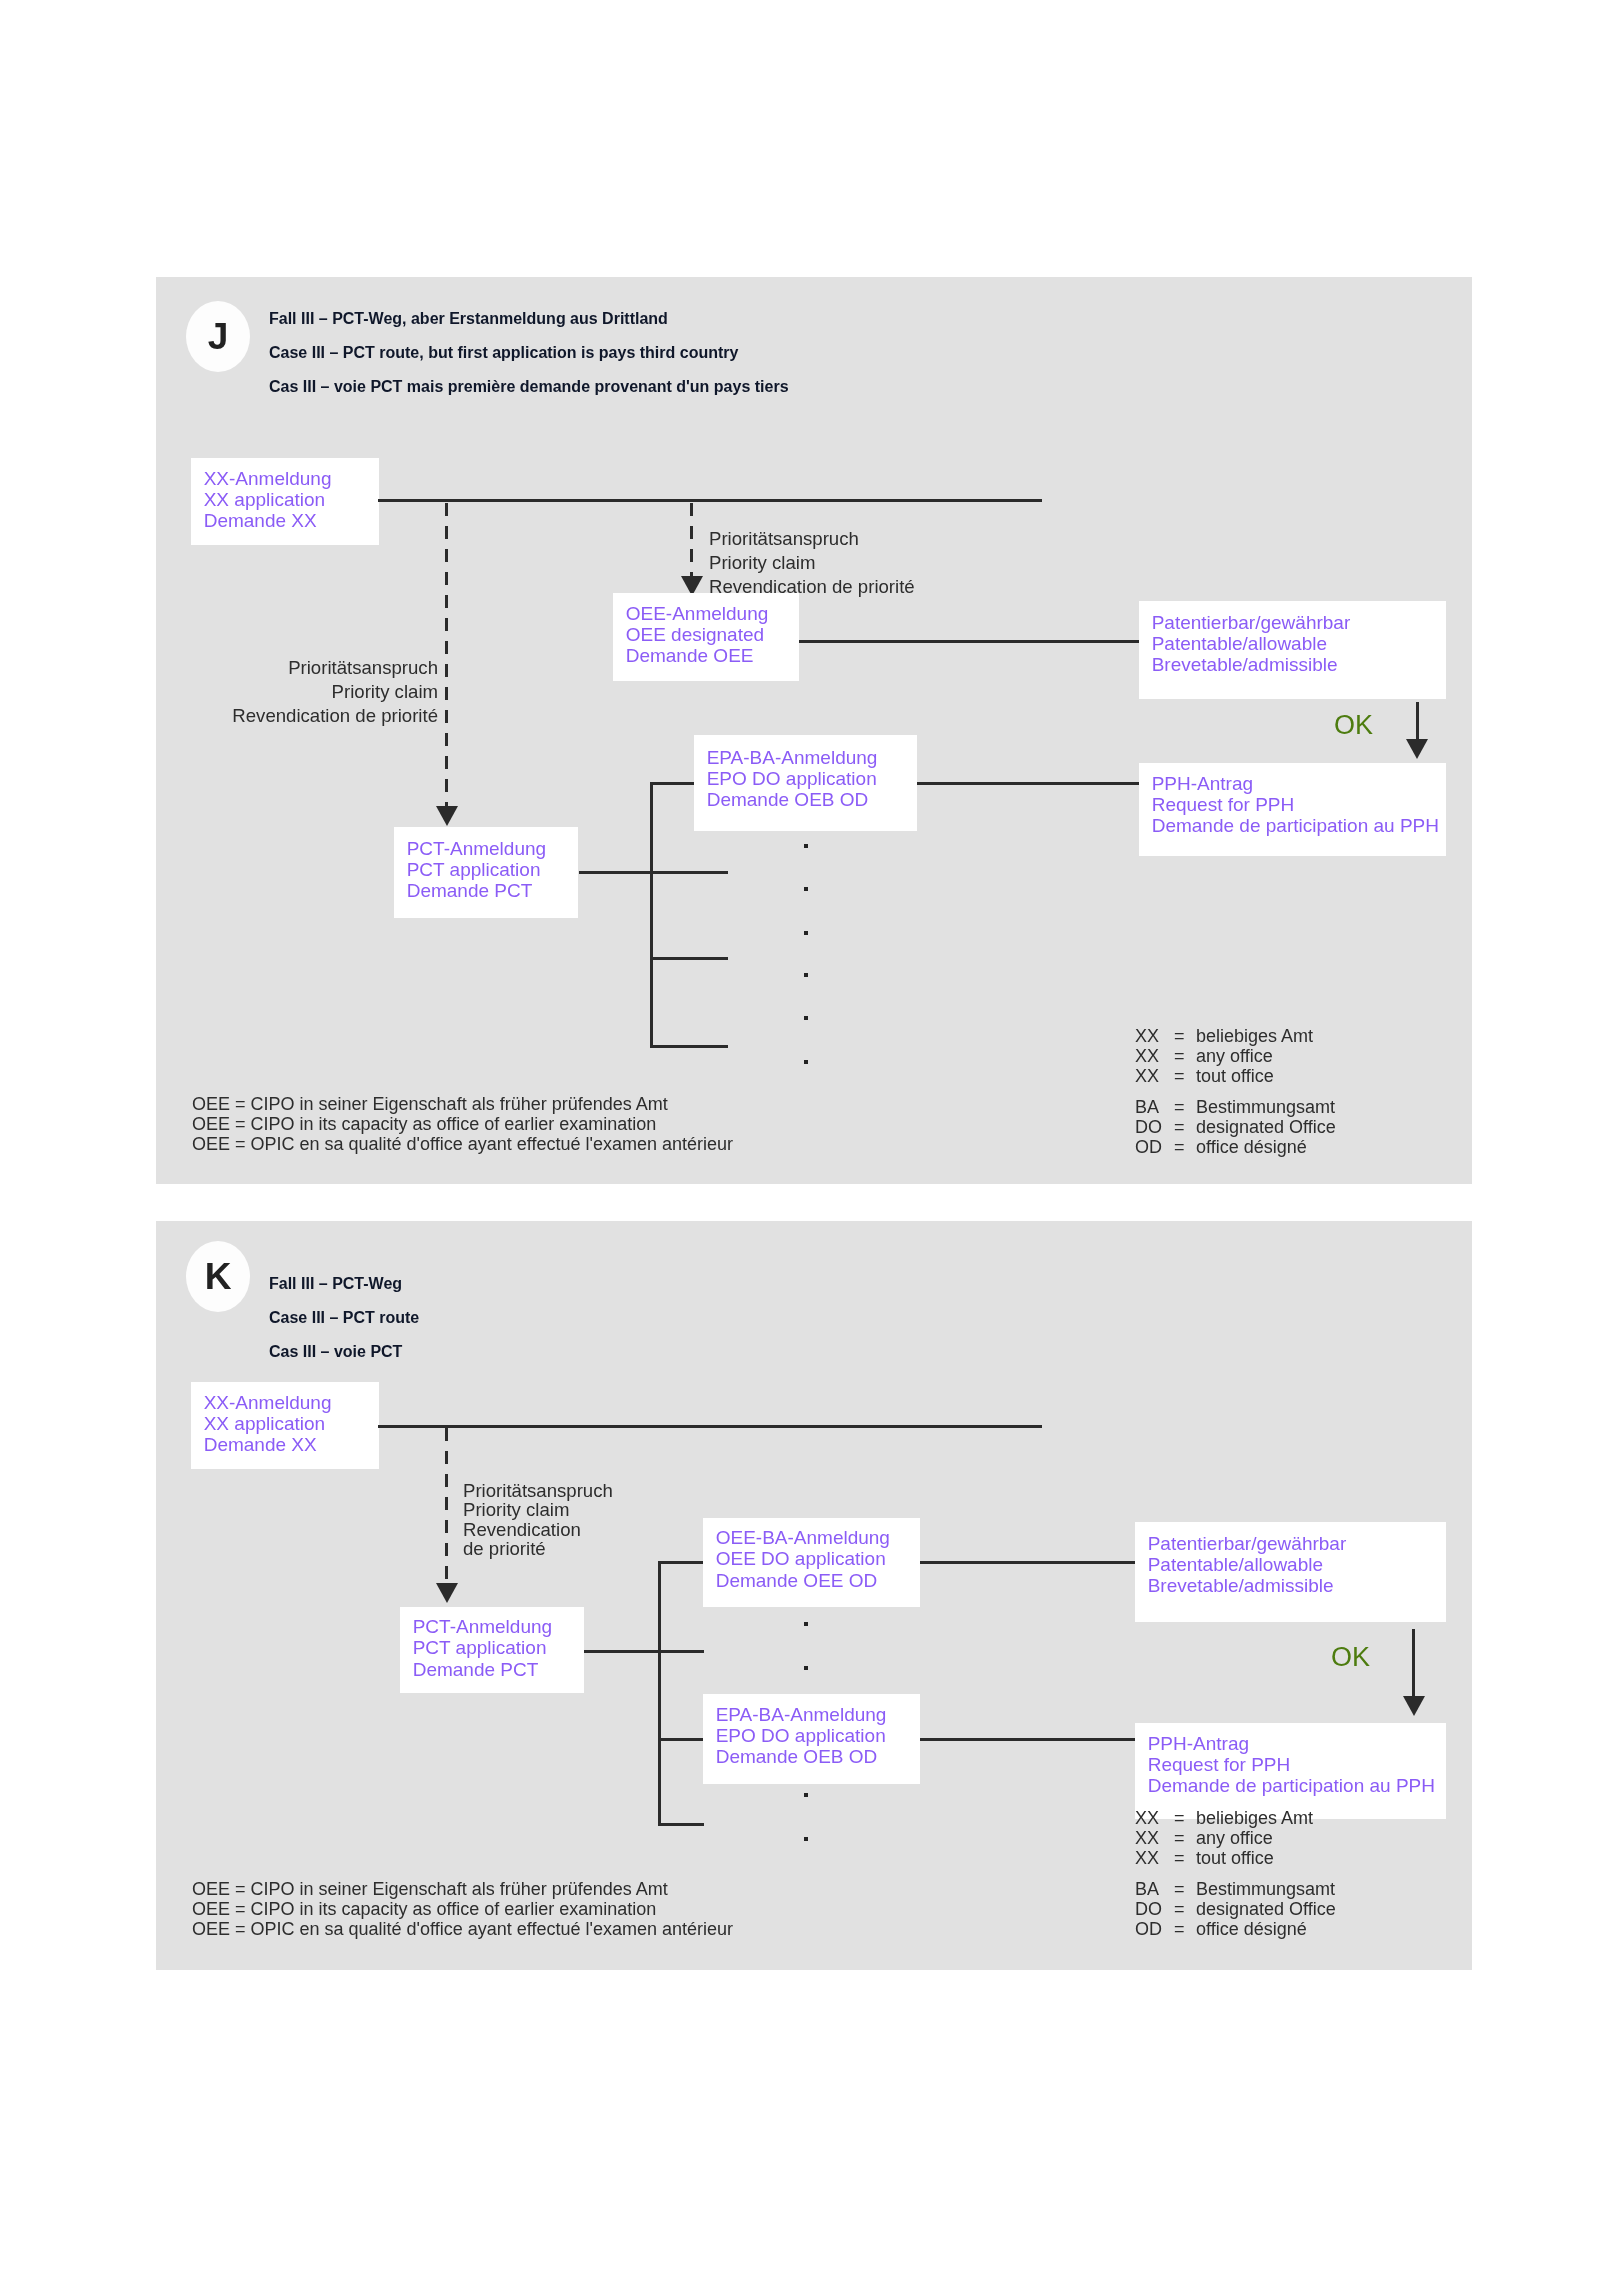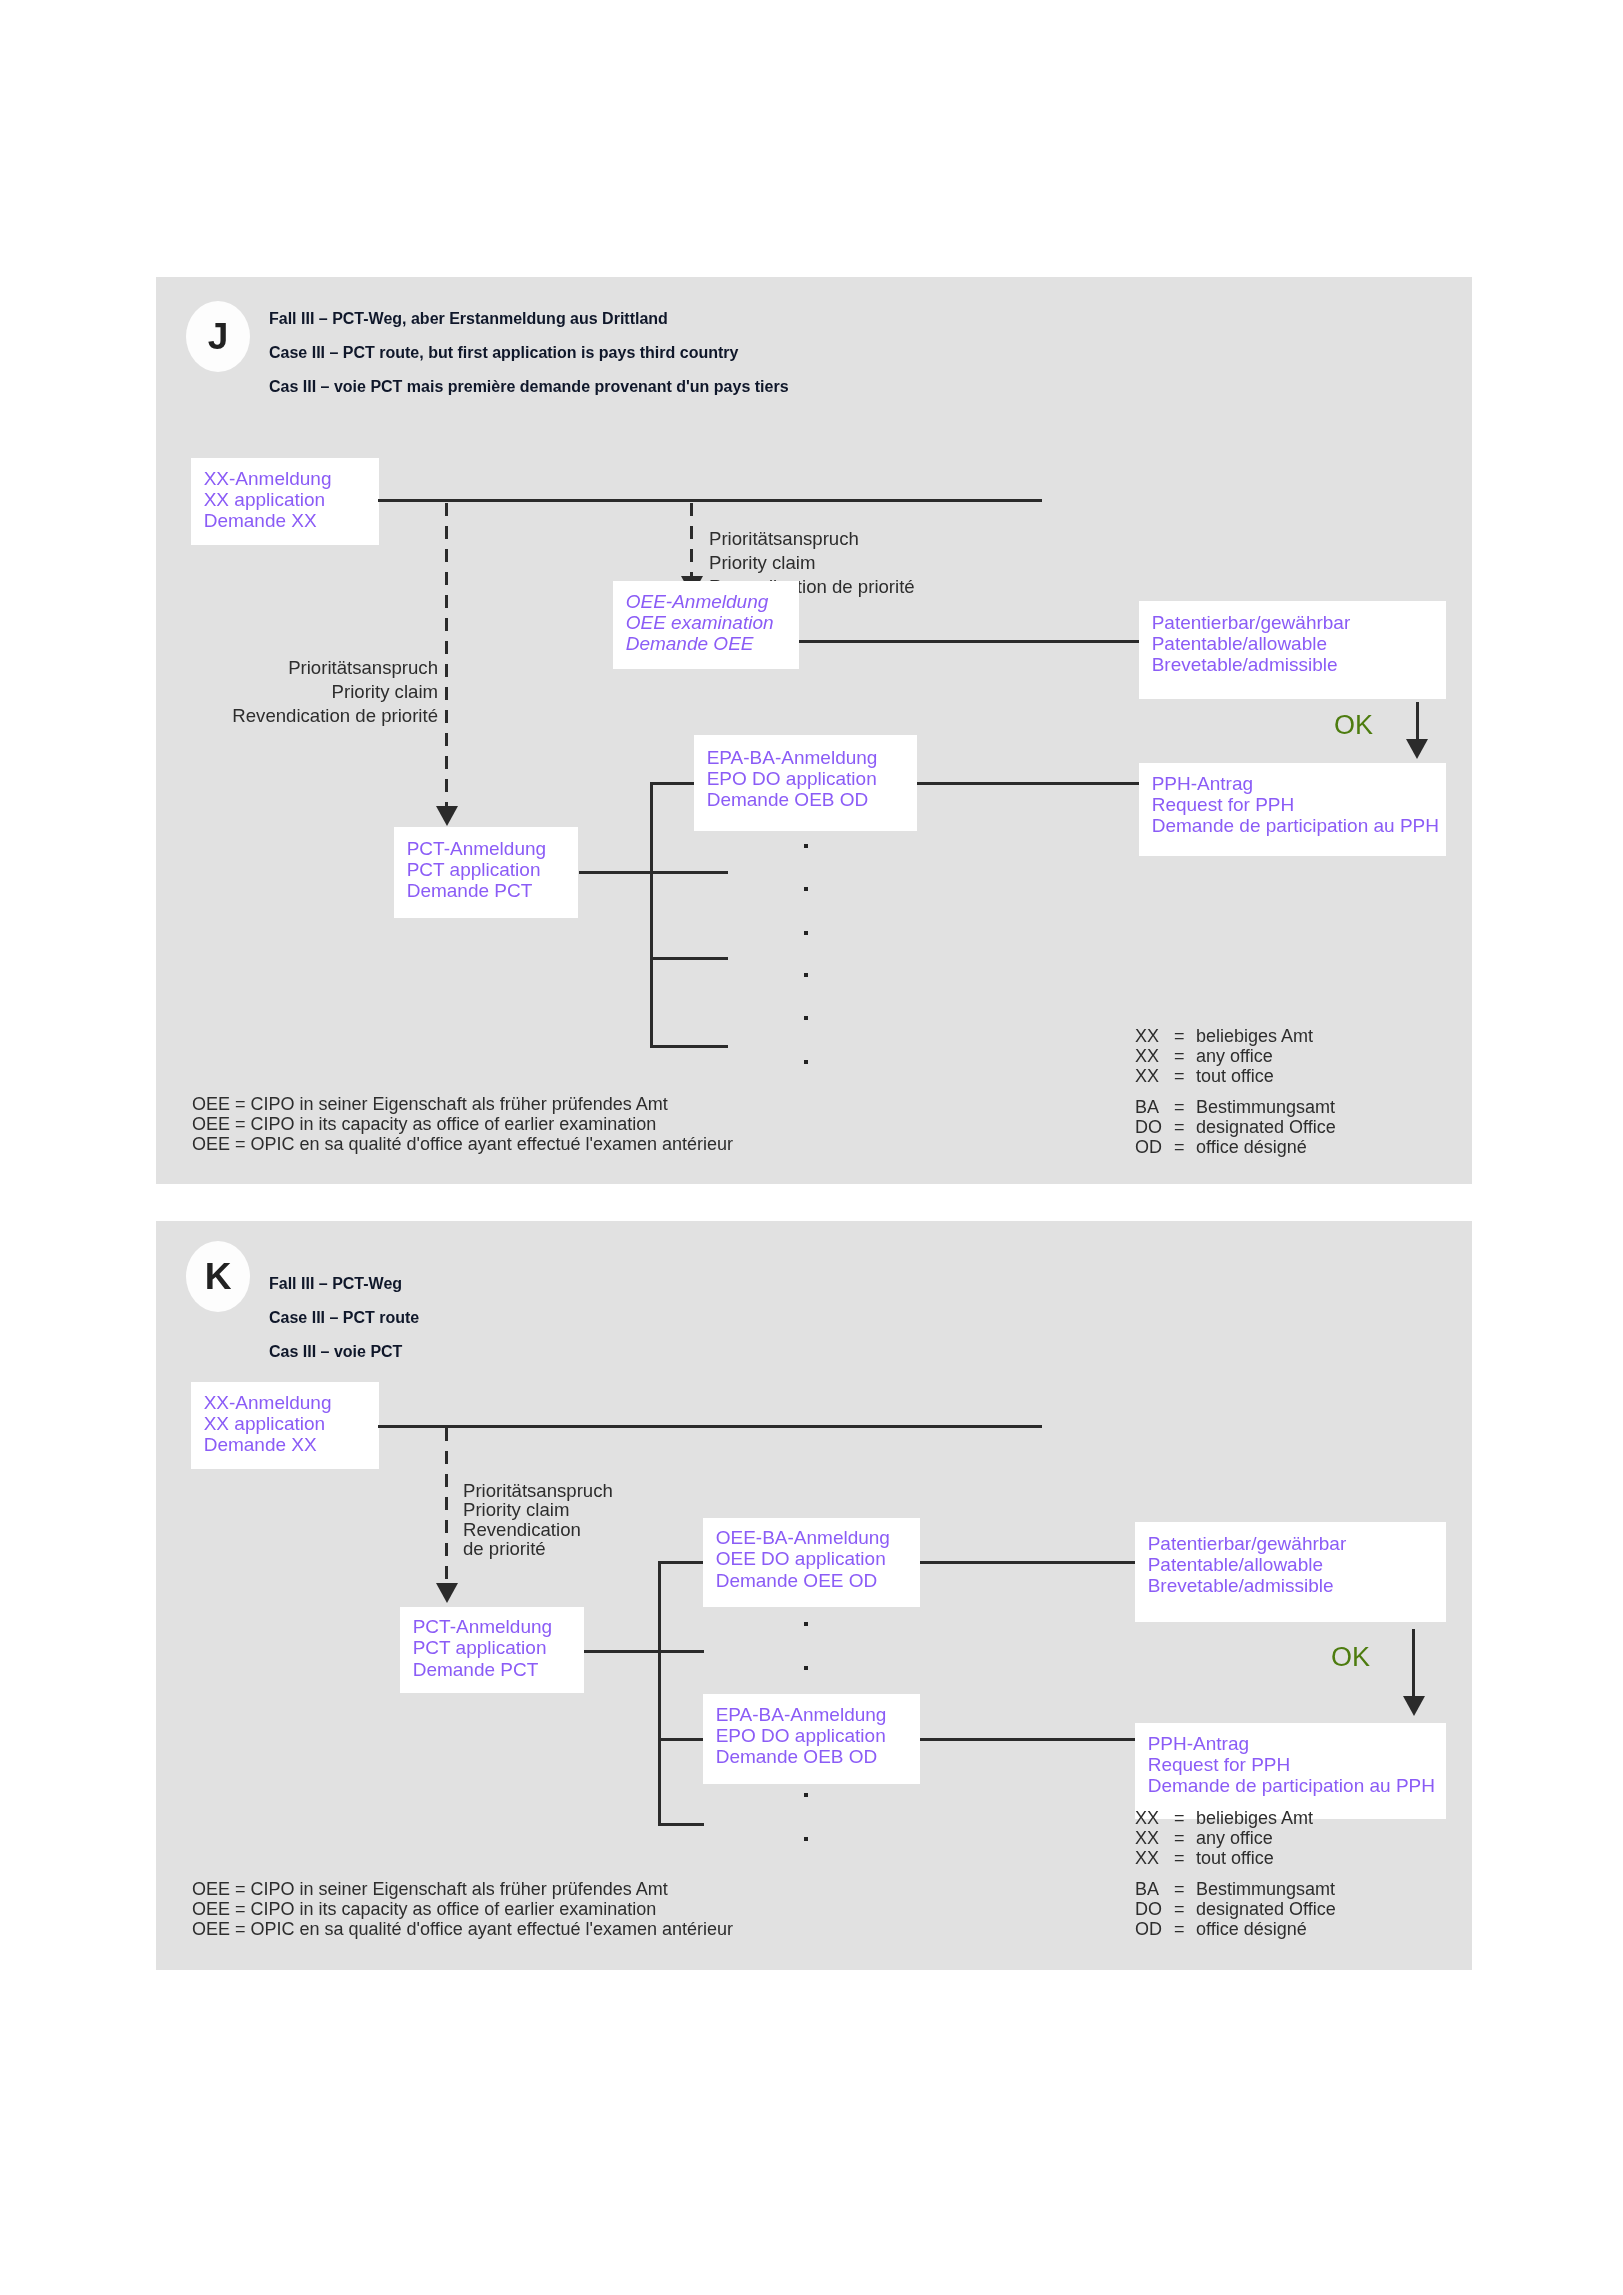--- a/index.html
+++ b/index.html
@@ -68,23 +68,23 @@
       <div>Priority claim</div>
       <div>Revendication de priorité</div>
     </div>
 
     <div class="lbl" style="left:39px; top:379px; width:243px; text-align:right;">
       <div>Prioritätsanspruch</div>
       <div>Priority claim</div>
       <div>Revendication de priorité</div>
     </div>
 
-    <div class="box" style="left:457px; top:304px; width:186px; height:88px;font-style:italic;">
+    <div class="box" style="left:457px; top:316px; width:186px; height:88px;">
       <div class="bl" style="top:10px;">OEE-Anmeldung</div>
-      <div class="bl" style="top:31px;">OEE examination</div>
+      <div class="bl" style="top:31px;">OEE designated</div>
       <div class="bl" style="top:52px;">Demande OEE</div>
     </div>
 
     <div class="hline" style="left:643px; top:363px; width:341px;"></div>
 
     <div class="box" style="left:983px; top:324px; width:307px; height:98px;">
       <div class="bl" style="top:11px;">Patentierbar/gewährbar</div>
       <div class="bl" style="top:32px;">Patentable/allowable</div>
       <div class="bl" style="top:53px;">Brevetable/admissible</div>
     </div>

